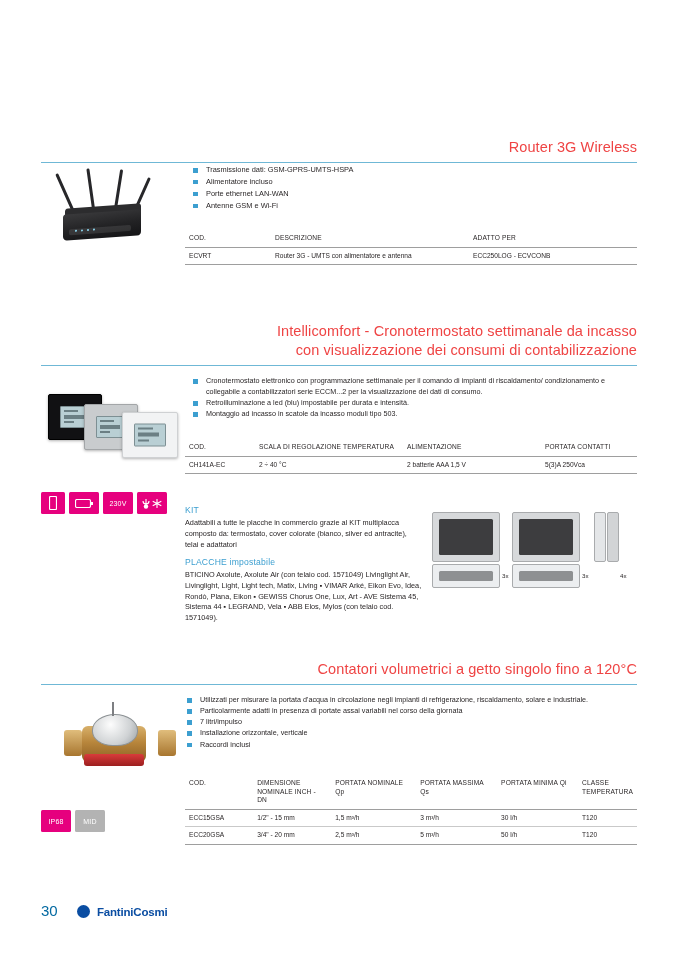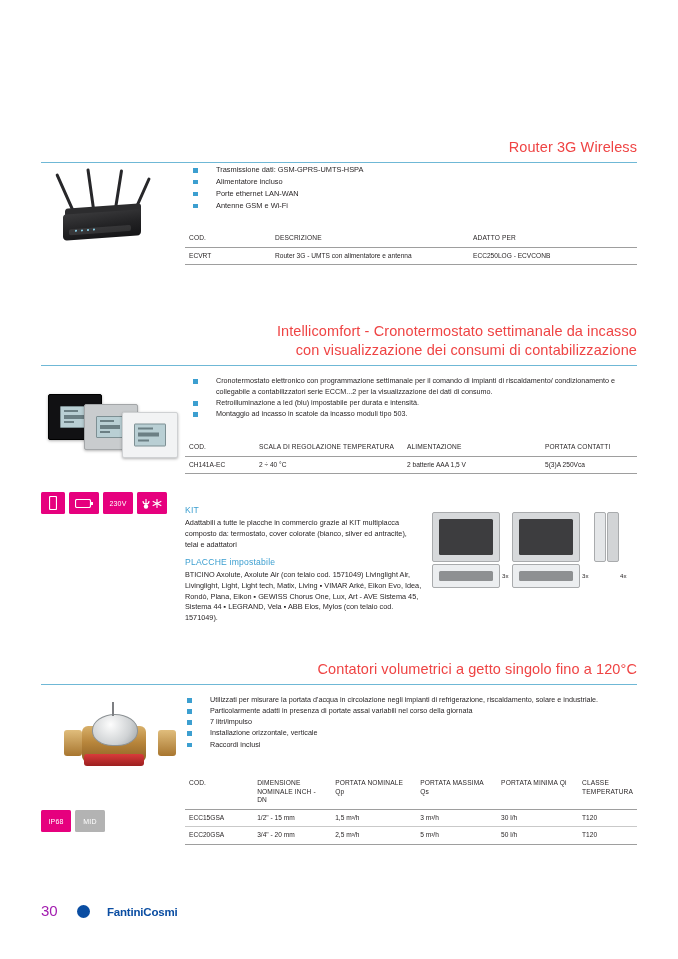--- a/index.html
+++ b/index.html
@@ -38,21 +38,21 @@
   }
 
   
   ul.bullets {
     list-style: none;
     margin: 0;
     padding: 0;
   }
   ul.bullets li {
     position: relative;
-    padding-left: 23px;
+    padding-left: 13px;
     font-size: 7.4px;
     line-height: 1.62;
     color: #231f20;
   }
   ul.bullets li::before {
     content: "";
     position: absolute;
     left: 0;
     top: 4px;
     width: 4.5px;
@@ -258,29 +258,29 @@
     background: linear-gradient(180deg, #e0bd7c, #a8762f);
     border-radius: 3px;
   }
 
   
   .page-number {
     position: absolute;
     left: 41px;
     top: 902px;
     font-size: 15px;
-    color: #a21caf;
+    color: #0369a1;
   }
   .logo {
     position: absolute;
     left: 77px;
     top: 905px;
     display: flex;
     align-items: center;
-    gap: 17px;
+    gap: 7px;
   }
   .logo-dot {
     width: 13px; height: 13px;
     border-radius: 50%;
     background: #0a4da2;
   }
   .logo-text {
     font-size: 11.5px;
     font-weight: 700;
     color: #0a4da2;

